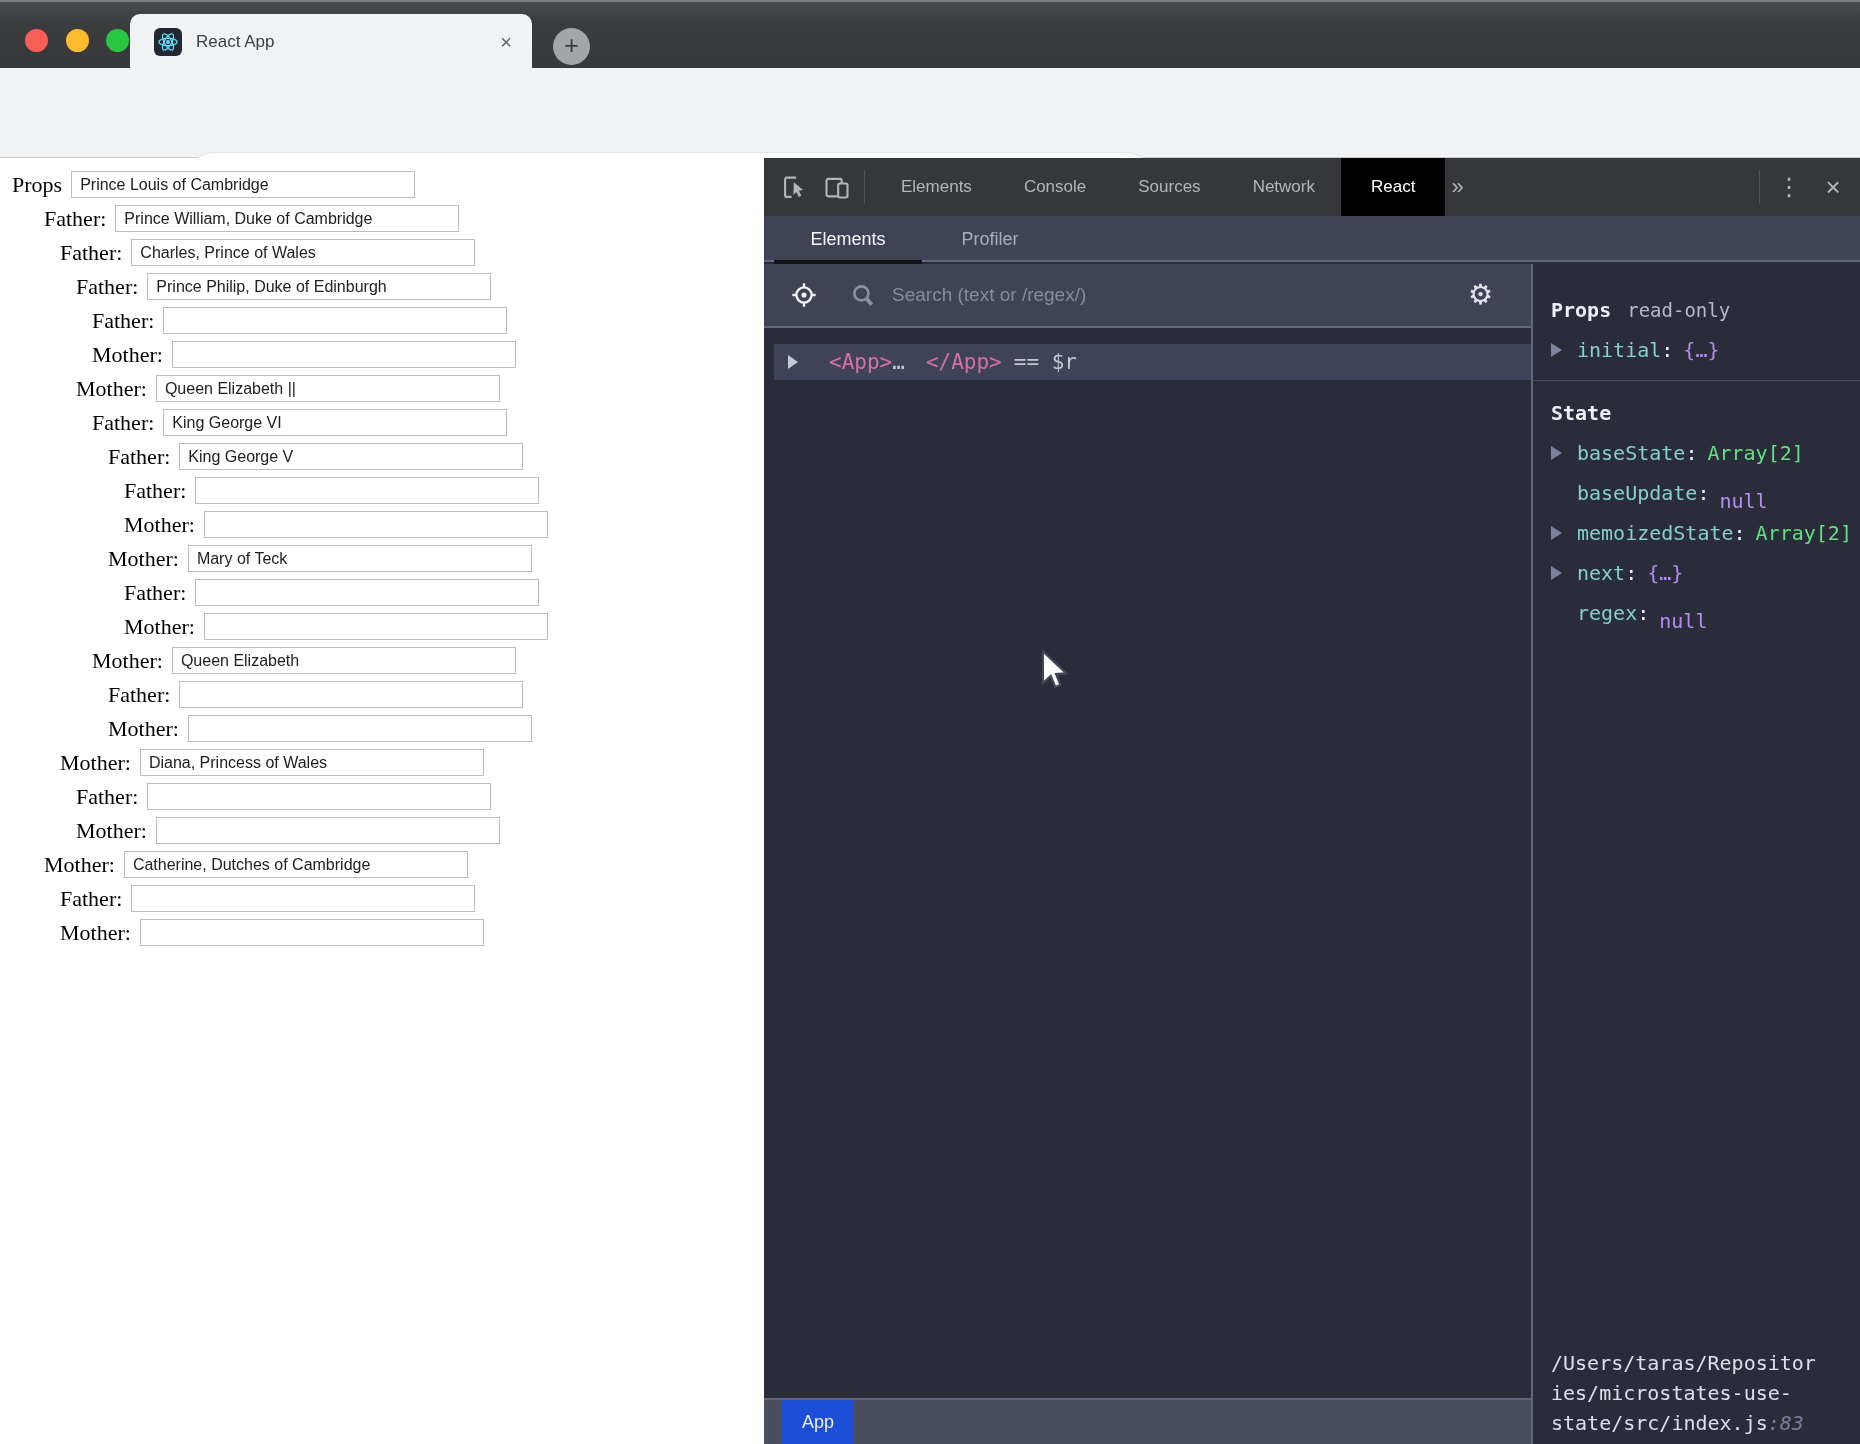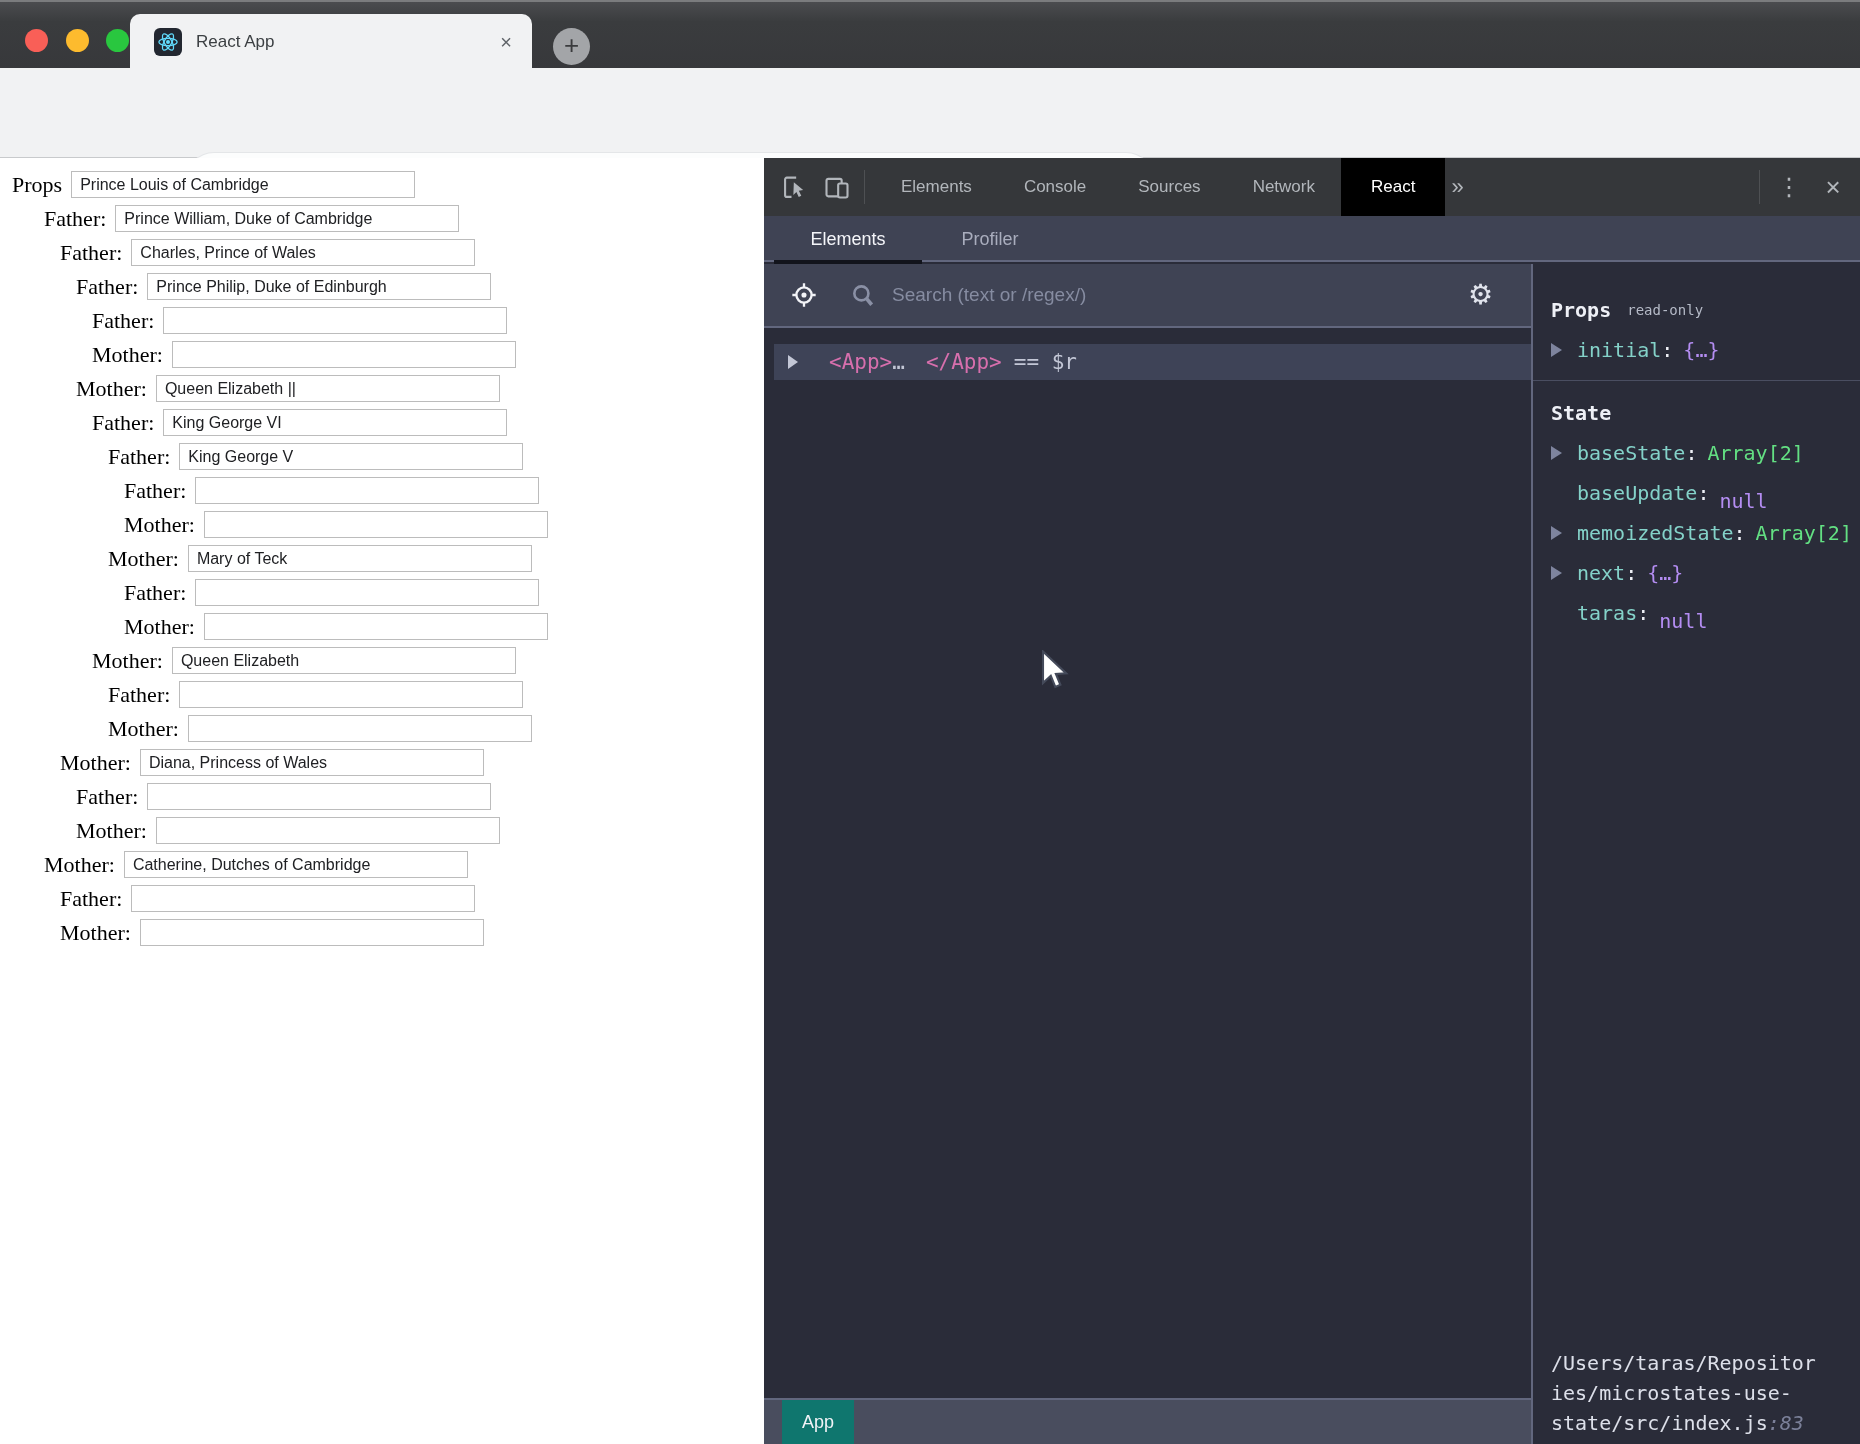--- a/index.html
+++ b/index.html
@@ -96,27 +96,27 @@
   #gear-icon { position:absolute; left:704px; top:14px; font-size:28px; color:#e0e3ec; line-height:34px; }
   #tree { flex:1; background:#2a2c39; position:relative; }
   #tree-selected-row { margin:16px 0 0 10px; height:36px; background:#3e4357; display:flex;
     align-items:center; font-family:"DejaVu Sans Mono",monospace; font-size:21px; padding-left:8px; }
   .tree-tri { width:0; height:0; border-left:10px solid #c3c7d6; border-top:7px solid transparent;
     border-bottom:7px solid transparent; margin:0 10px 0 6px; }
   .tag-pink { color:#d76fad;margin-left:21px; }
   .tree-dim { color:#c3c7d6; }
   .tree-suffix { color:#c3c7d6; margin-left:12px; }
   #dt-footer { height:46px; background:#494d5e; border-top:2px solid #62677e; display:flex; }
-  #app-tag { width:72px; height:44px; margin-left:18px; background:#0f766e; color:#f2f3f7;
+  #app-tag { width:72px; height:44px; margin-left:18px; background:#1d4ed8; color:#f2f3f7;
     font-size:18px; text-align:center; line-height:44px; }
   #dt-right { flex:1; border-left:2px solid #62677e; background:#2a2c39; position:relative;
     padding:26px 0 0 18px; overflow:hidden; font-family:"DejaVu Sans Mono",monospace; }
   .section-head { height:40px; display:flex; align-items:center; white-space:nowrap; }
   .section-title { font-size:20px; font-weight:bold; color:#eef0f6; }
-  .section-badge { font-size:14px; color:#b5bac7; margin-left:16px; }
+  .section-badge { font-size:19px; color:#b5bac7; margin-left:16px; }
   .prow { height:40px; display:flex; align-items:center; white-space:nowrap; }
   .tri-slot { width:26px; display:flex; }
   .ptri { width:0; height:0; border-left:11px solid #7e849e; border-top:7px solid transparent;
     border-bottom:7px solid transparent; }
   .pkey { color:#84d2c9; font-size:20px; }
   .pcolon { color:#eef0f6; font-size:20px; margin-right:10px; }
   .pval { font-size:20px; }
   .v-array { color:#63e083; }
   .v-object { color:#b48df2; }
   .v-null { color:#b48df2;margin-top:16px; }
@@ -432,21 +432,21 @@
           <div class="prow">
             <span class="tri-slot">
               <span class="ptri"></span>
             </span>
             <span class="pkey">next</span>
             <span class="pcolon">:</span>
             <span class="pval v-object">{…}</span>
           </div>
           <div class="prow">
             <span class="tri-slot"></span>
-            <span class="pkey">taras</span>
+            <span class="pkey">regex</span>
             <span class="pcolon">:</span>
             <span class="pval v-null">null</span>
           </div>
         </div>
       <div id="file-path">
           <div>/Users/taras/Repositor</div>
           <div>ies/microstates-use-</div>
           <div><span>state/src/index.js</span><span class="path-muted">:83</span></div>
         </div>
     </div>

